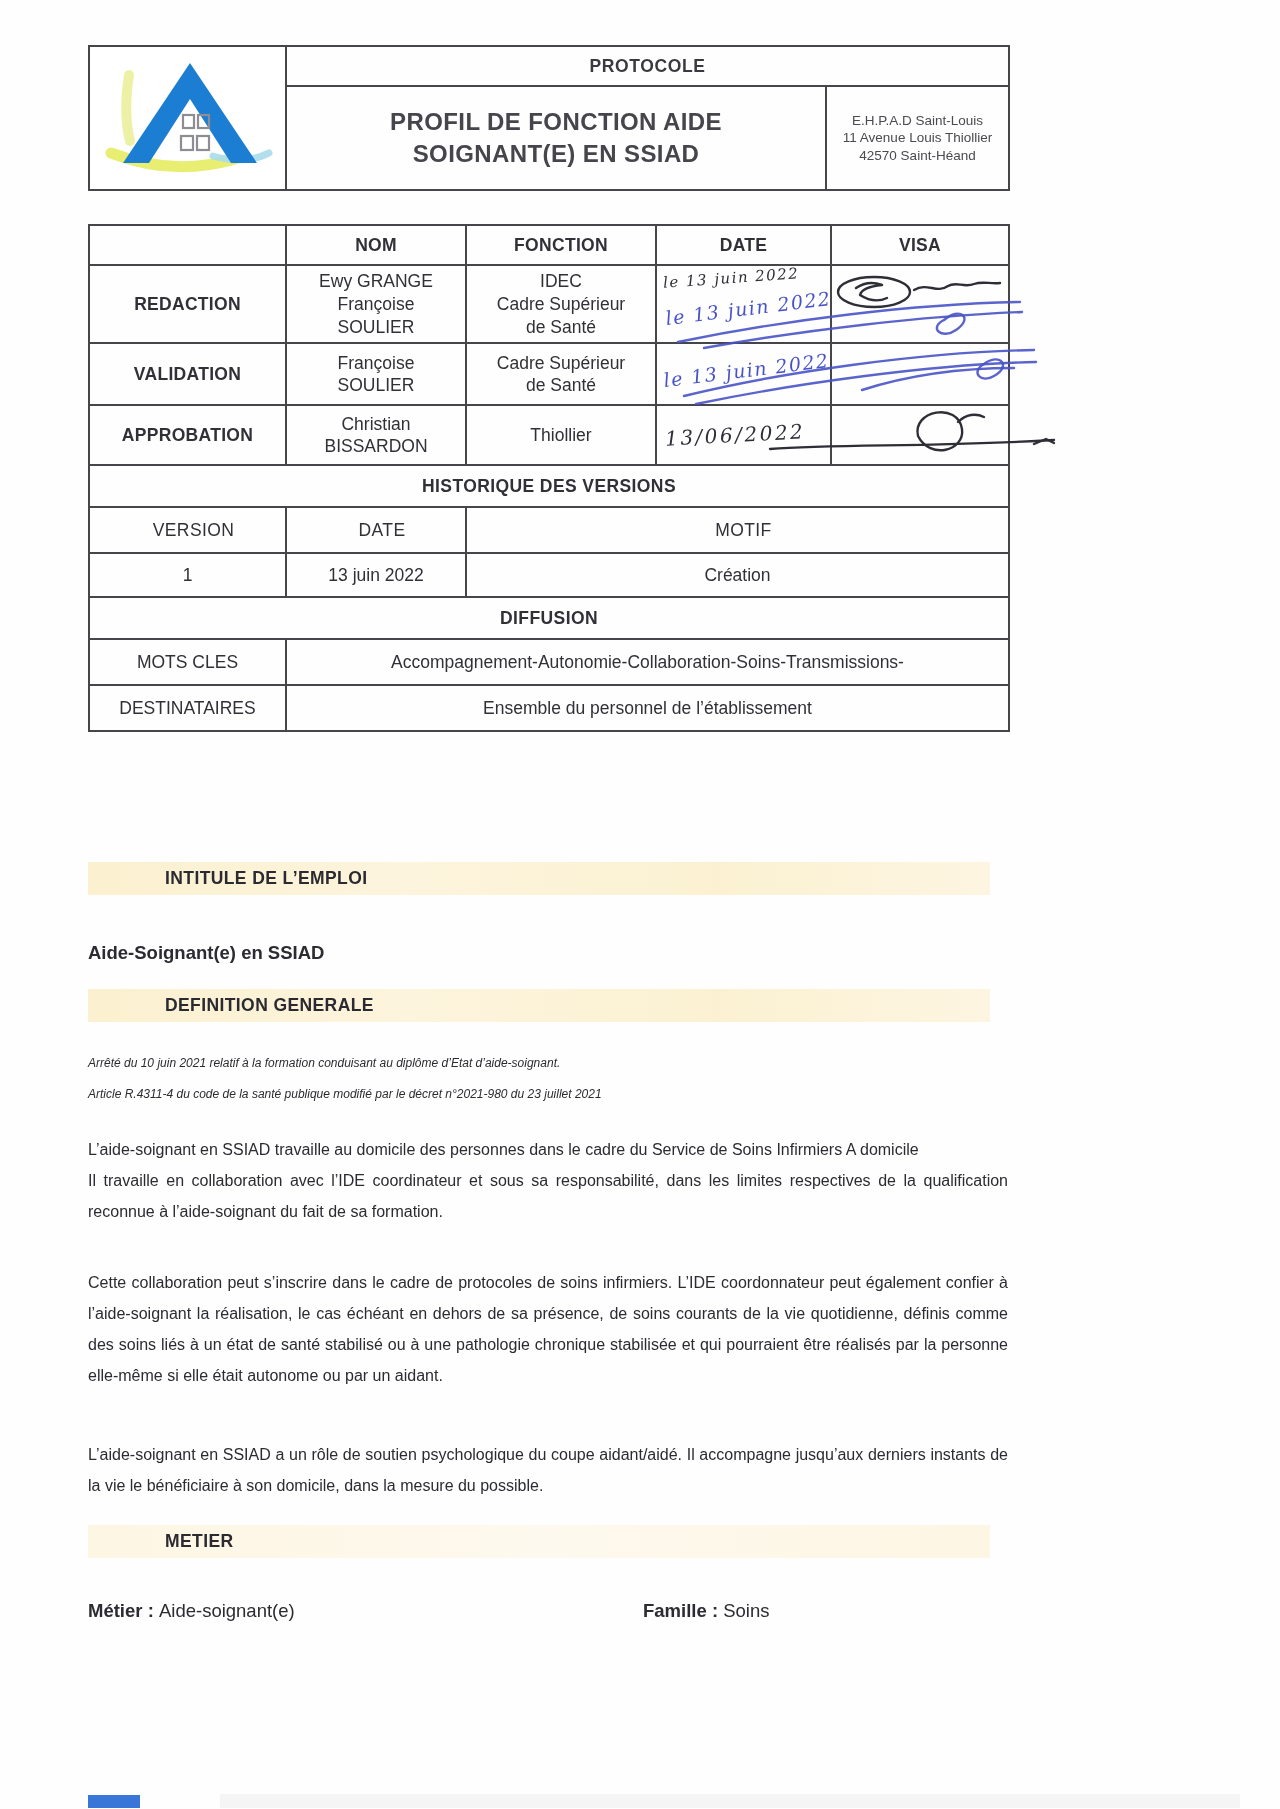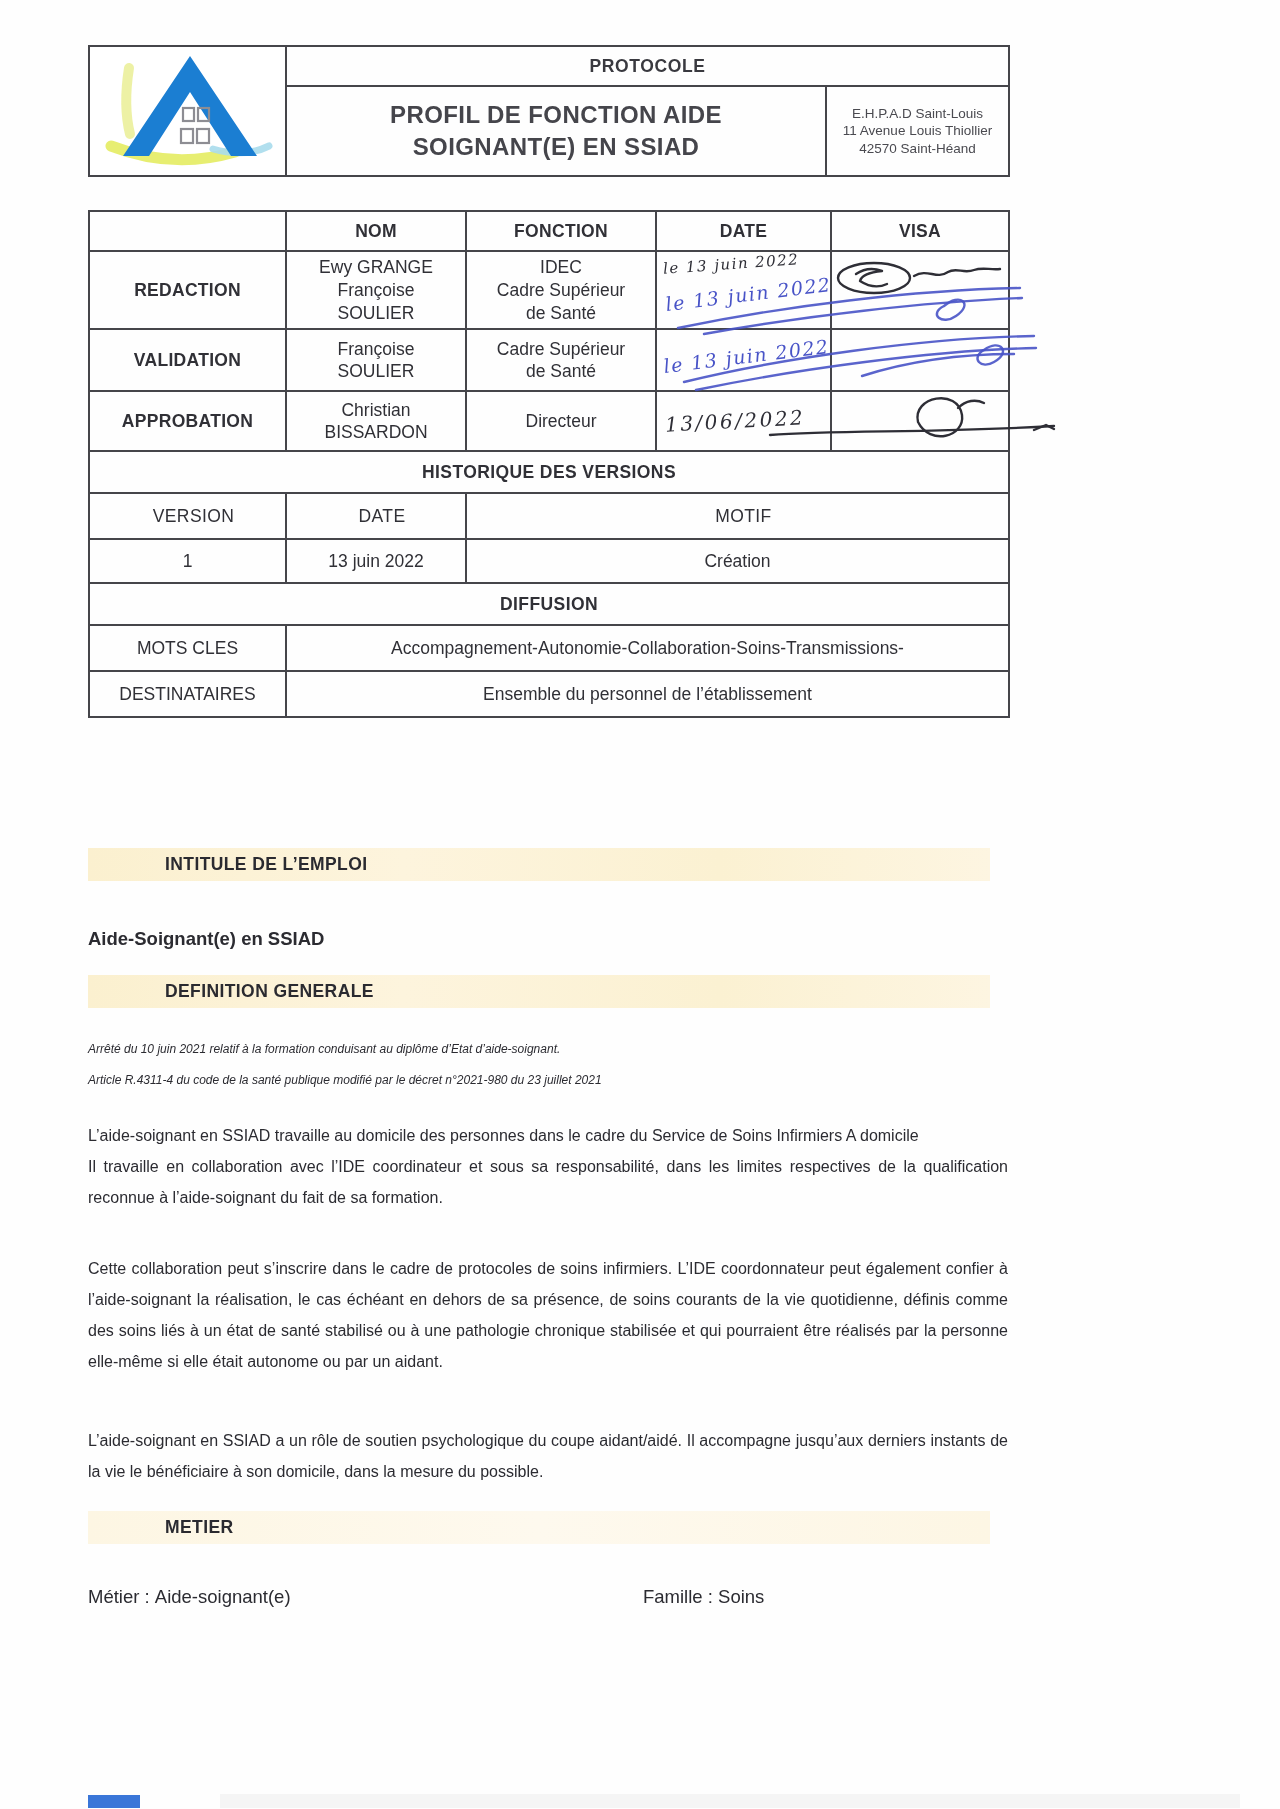--- a/index.html
+++ b/index.html
@@ -21,21 +21,21 @@
   table { border-collapse: collapse; table-layout: fixed; }
   td { border: 2px solid #45454a; vertical-align: middle; text-align: center; }
 
   
   .header-table { width: 920px; }
   .logo-cell { height: 130px; background:#fff; }
   .protocole-cell {
     height: 40px; font-weight: bold; font-size: 17.5px; letter-spacing: .6px; color:#39393f;
   }
   .title-cell {
-    height: 90px; font-weight: bold; font-size: 24px; line-height: 1.35;
+    height: 104px; font-weight: bold; font-size: 24px; line-height: 1.35;
     color: #45454b; letter-spacing: .4px;
   }
   .org-cell { font-size: 13.5px; line-height: 1.3; color: #4a4a50; }
 
   
   .main-table { width: 920px; margin-top: 33px; }
   .main-table td { font-size: 17.5px; line-height: 1.3; color: #303036; padding: 4px 4px; }
   .col-label { font-weight: bold; letter-spacing: .3px; }
   .th-cell { font-weight: bold; height: 40px; letter-spacing: .3px; }
   .row-redaction td { height: 58px; }
@@ -78,21 +78,21 @@
 
   .legal { margin-top: 26px; font-style: italic; font-size: 12px; line-height: 31px; color:#2b2b31; }
   .para { font-size: 16px; line-height: 31px; text-align: justify; color:#2b2b31; }
   .para-1 { margin-top: 24px; }
   .para-2 { margin-top: 40px; }
   .para-3 { margin-top: 48px; }
 
   .metier-line { margin-top: 42px; font-size: 18.5px; }
   .metier-item { display: inline-block; }
   .metier-item.first { width: 555px; }
-  .metier-line b { font-weight: normal; }
+  .metier-line b { font-weight: bold; }
 
   
   .bottom-band { position: absolute; left: 220px; bottom: 1px; width: 1020px; height: 14px; background: #f5f5f5; }
   .bottom-blue-bar { position: absolute; left: 88px; bottom: 1px; width: 52px; height: 13px; background: #3a76d8; }
 </style>
 </head>
 <body>
 
 <div class="page">
   <div class="content">
@@ -203,21 +203,21 @@
         </td>
       </tr>
 
       <tr class="row-approbation">
         <td class="col-label">APPROBATION</td>
         <td>
           <div>Christian</div>
           <div>BISSARDON</div>
         </td>
         <td>
-          <div>Directeur</div>
+          <div>Thiollier</div>
         </td>
         <td class="hw-cell">
           <span class="handwriting ink-black" style="top:16px;left:8px;font-size:20px;transform:rotate(-3deg);letter-spacing:2.5px">13/06/2022</span>
         </td>
         <td class="hw-cell">
           <svg class="sig sig-black" style="top:2px;left:-64px" width="290" height="54" viewBox="0 0 290 54">
             <path d="M150,28 c-6,-26 40,-34 44,-7 c3,22 -32,31 -44,7"></path>
             <path d="M190,14 c8,-8 18,-9 26,-5"></path>
             <path d="M2,41 C70,36 170,39 286,32"></path>
             <path d="M266,36 l12,-5 l8,4"></path>

